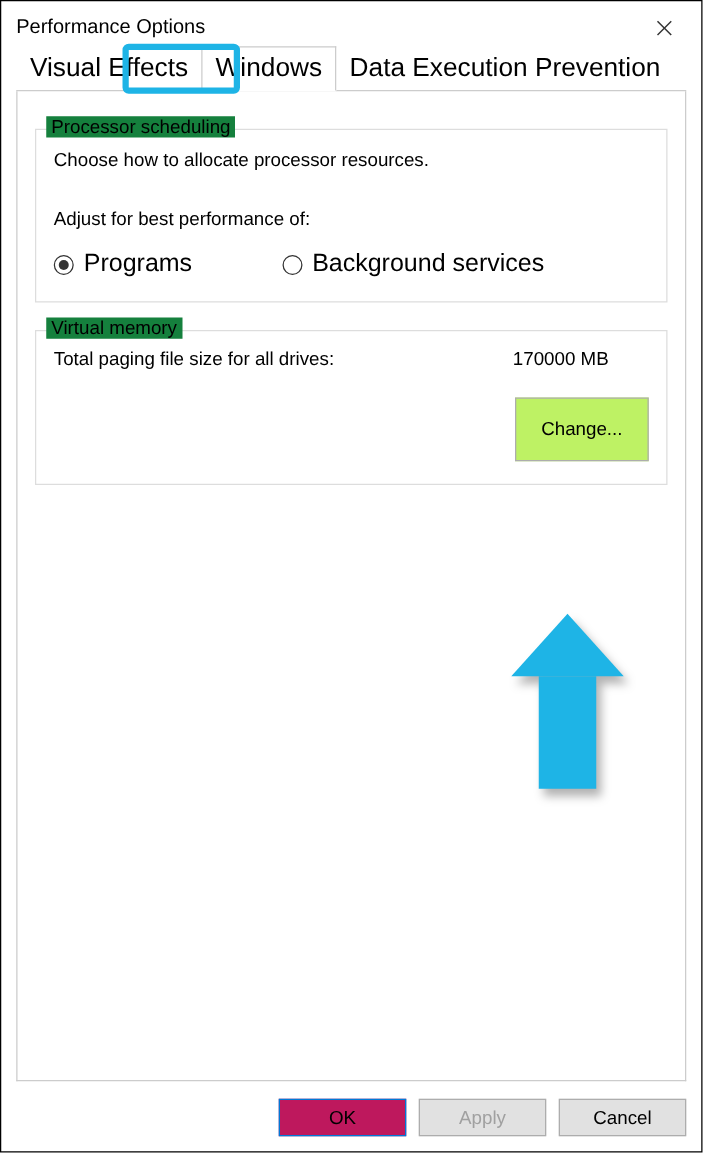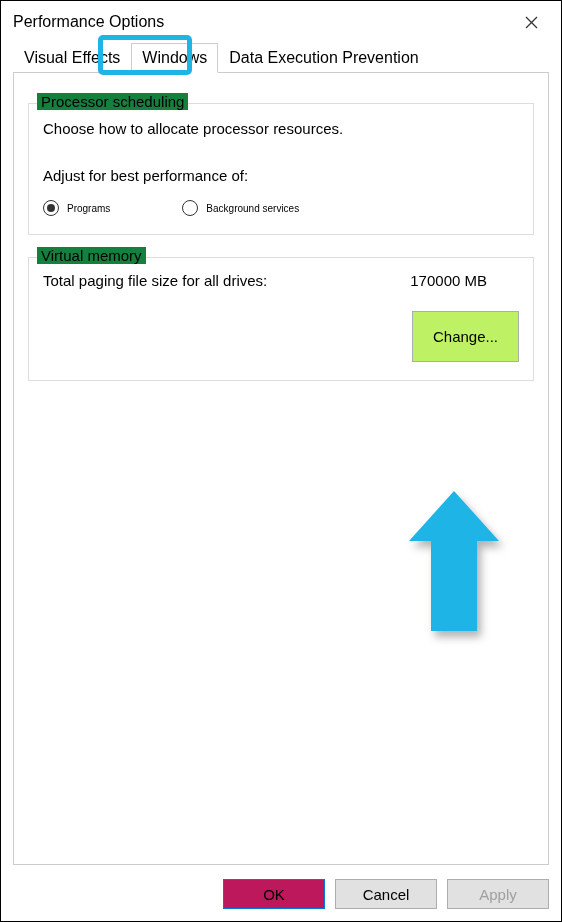--- a/index.html
+++ b/index.html
@@ -39,21 +39,21 @@
     }
     .tabs-row {
       display: flex;
       align-items: flex-end;
       padding-left: 12px;
       position: relative;
       height: 32px;
     }
     .tab {
       padding: 5px 10px;
-      font-size: 16px;
+      font-size: 21px;
       background: #fff;
       border: 1px solid transparent;
       cursor: pointer;
       position: relative;
     }
     .tab.selected {
       border: 1px solid #ccc;
       border-bottom: 1px solid #fff;
       z-index: 2;
     }
@@ -106,21 +106,21 @@
     }
     .radio-row {
       display: flex;
       gap: 72px;
       align-items: center;
     }
     .radio-item {
       display: flex;
       align-items: center;
       gap: 8px;
-      font-size: 10px;
+      font-size: 20px;
       cursor: pointer;
     }
     .radio-circle {
       width: 16px;
       height: 16px;
       border: 1px solid #333;
       border-radius: 50%;
       display: flex;
       align-items: center;
       justify-content: center;
@@ -256,15 +256,15 @@
 
 </div>
 
 <div class="arrow-annotation">
   <div class="arrow-head"></div>
   <div class="arrow-stem"></div>
 </div>
 
 <div class="footer">
   <button class="footer-btn primary">OK</button>
+  <button class="footer-btn disabled">Apply</button>
   <button class="footer-btn">Cancel</button>
-  <button class="footer-btn disabled">Apply</button>
 </div>
 
 </body></html>

